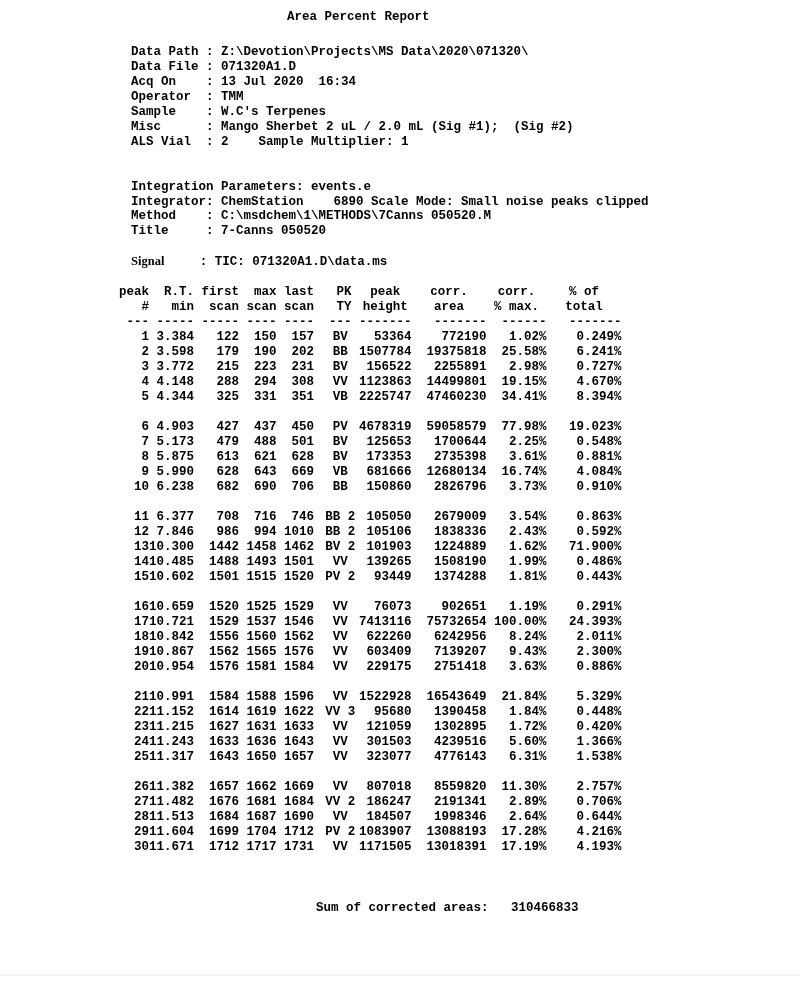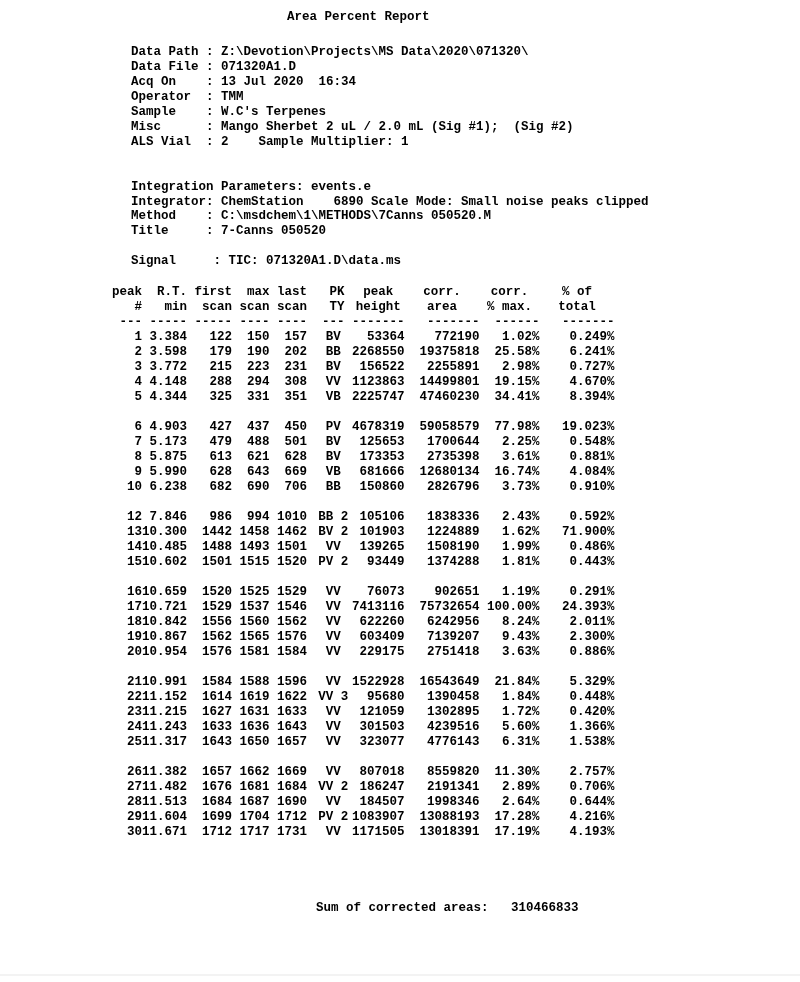--- a/index.html
+++ b/index.html
@@ -19,24 +19,24 @@
 
   .report-title { position: absolute; top: 10px; left: 287px; }
 
   .info-block   { position: absolute; top: 45px;  left: 131px; }
   .integration-block { position: absolute; top: 180px; left: 131px; }
   .method-block { position: absolute; top: 209px; left: 131px; }
   .signal-block { position: absolute; top: 254px; left: 131px; }
 
   .line { height: 15px; white-space: pre; }
   .lbl10 { display: inline-block; width: 10ch; }
-  .lbl11 { display: inline-block; width: 11ch; }
+  .lbl11 { display: inline-block; width: 11ch; font-family: Liberation Serif, serif; }
 
   table.peaks {
-    position: absolute; top: 285px; left: 112px;
+    position: absolute; top: 285px; left: 119px;
     border-collapse: collapse; border-spacing: 0;
     table-layout: fixed;
     font: inherit;
   }
   table.peaks td {
     padding: 0; height: 15px; line-height: 15px;
     text-align: right; white-space: pre; overflow: visible;
   }
   col.w4  { width: 4ch; }  col.w5  { width: 5ch; }
   col.w6  { width: 6ch; }  col.w7  { width: 7ch; }
@@ -152,21 +152,21 @@
           <td class="c8">1.02%</td>
           <td class="c9">0.249%</td>
         </tr>
         <tr>
           <td class="c0">2</td>
           <td class="c1">3.598</td>
           <td class="c2">179</td>
           <td class="c3">190</td>
           <td class="c4">202</td>
           <td class="c5">BB</td>
-          <td class="c6">2268550</td>
+          <td class="c6">1507784</td>
           <td class="c7">19375818</td>
           <td class="c8">25.58%</td>
           <td class="c9">6.241%</td>
         </tr>
         <tr>
           <td class="c0">3</td>
           <td class="c1">3.772</td>
           <td class="c2">215</td>
           <td class="c3">223</td>
           <td class="c4">231</td>
@@ -254,20 +254,32 @@
           <td class="c2">682</td>
           <td class="c3">690</td>
           <td class="c4">706</td>
           <td class="c5">BB</td>
           <td class="c6">150860</td>
           <td class="c7">2826796</td>
           <td class="c8">3.73%</td>
           <td class="c9">0.910%</td>
         </tr>
         <tr>
+          <td class="c0">11</td>
+          <td class="c1">6.377</td>
+          <td class="c2">708</td>
+          <td class="c3">716</td>
+          <td class="c4">746</td>
+          <td class="c5">BB 2</td>
+          <td class="c6">105050</td>
+          <td class="c7">2679009</td>
+          <td class="c8">3.54%</td>
+          <td class="c9">0.863%</td>
+        </tr>
+        <tr>
           <td class="c0">12</td>
           <td class="c1">7.846</td>
           <td class="c2">986</td>
           <td class="c3">994</td>
           <td class="c4">1010</td>
           <td class="c5">BB 2</td>
           <td class="c6">105106</td>
           <td class="c7">1838336</td>
           <td class="c8">2.43%</td>
           <td class="c9">0.592%</td>

